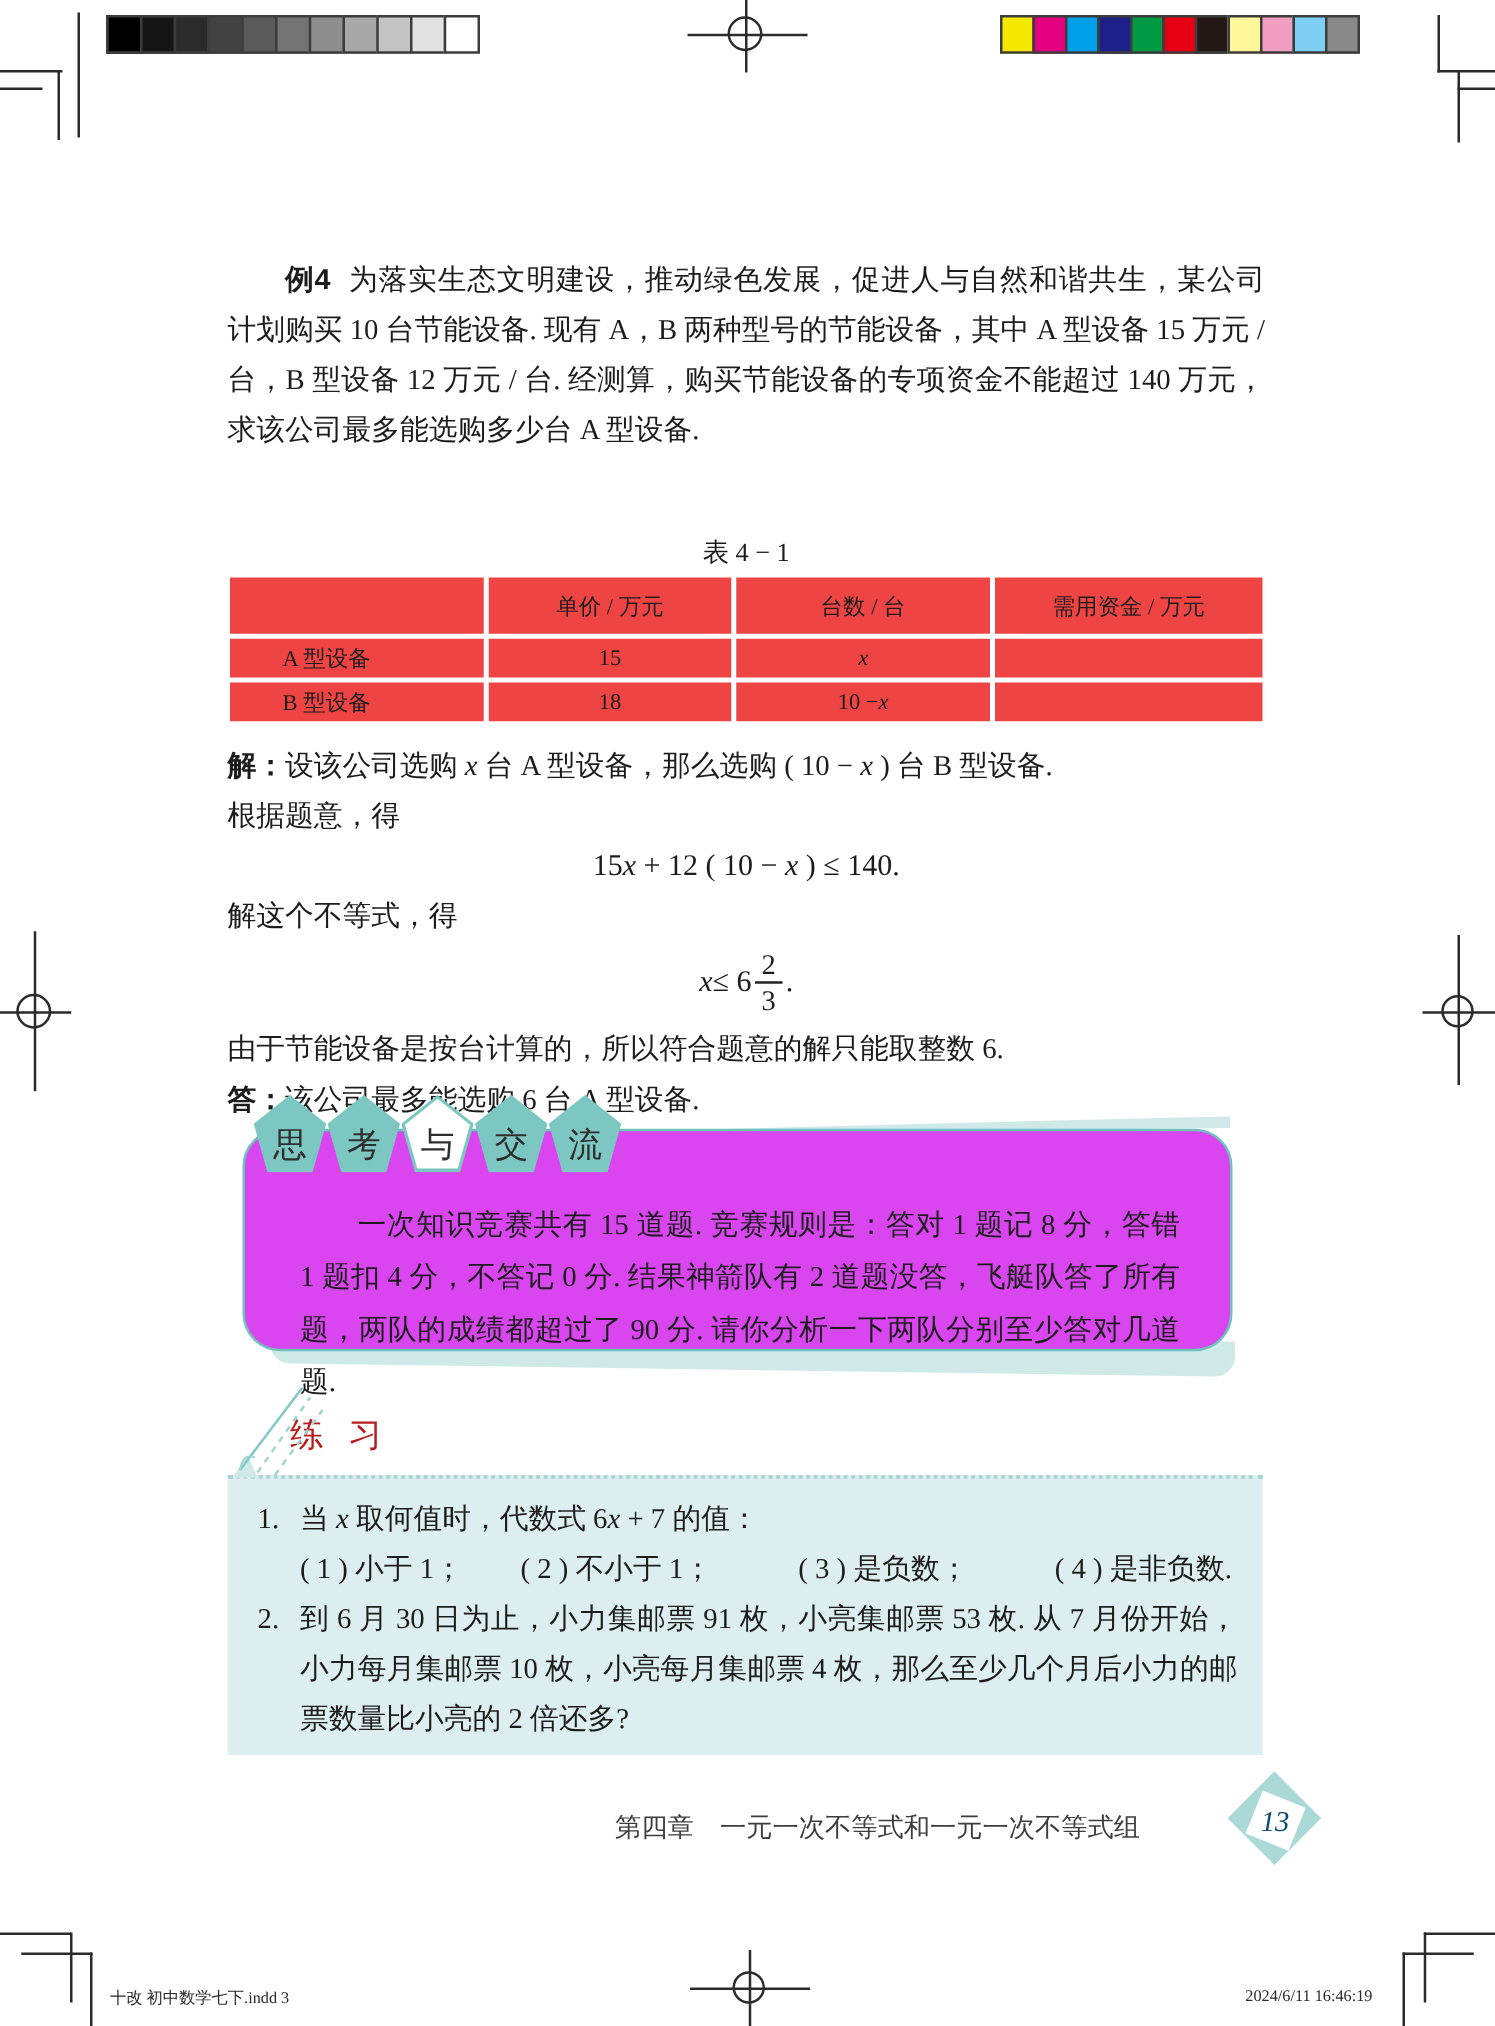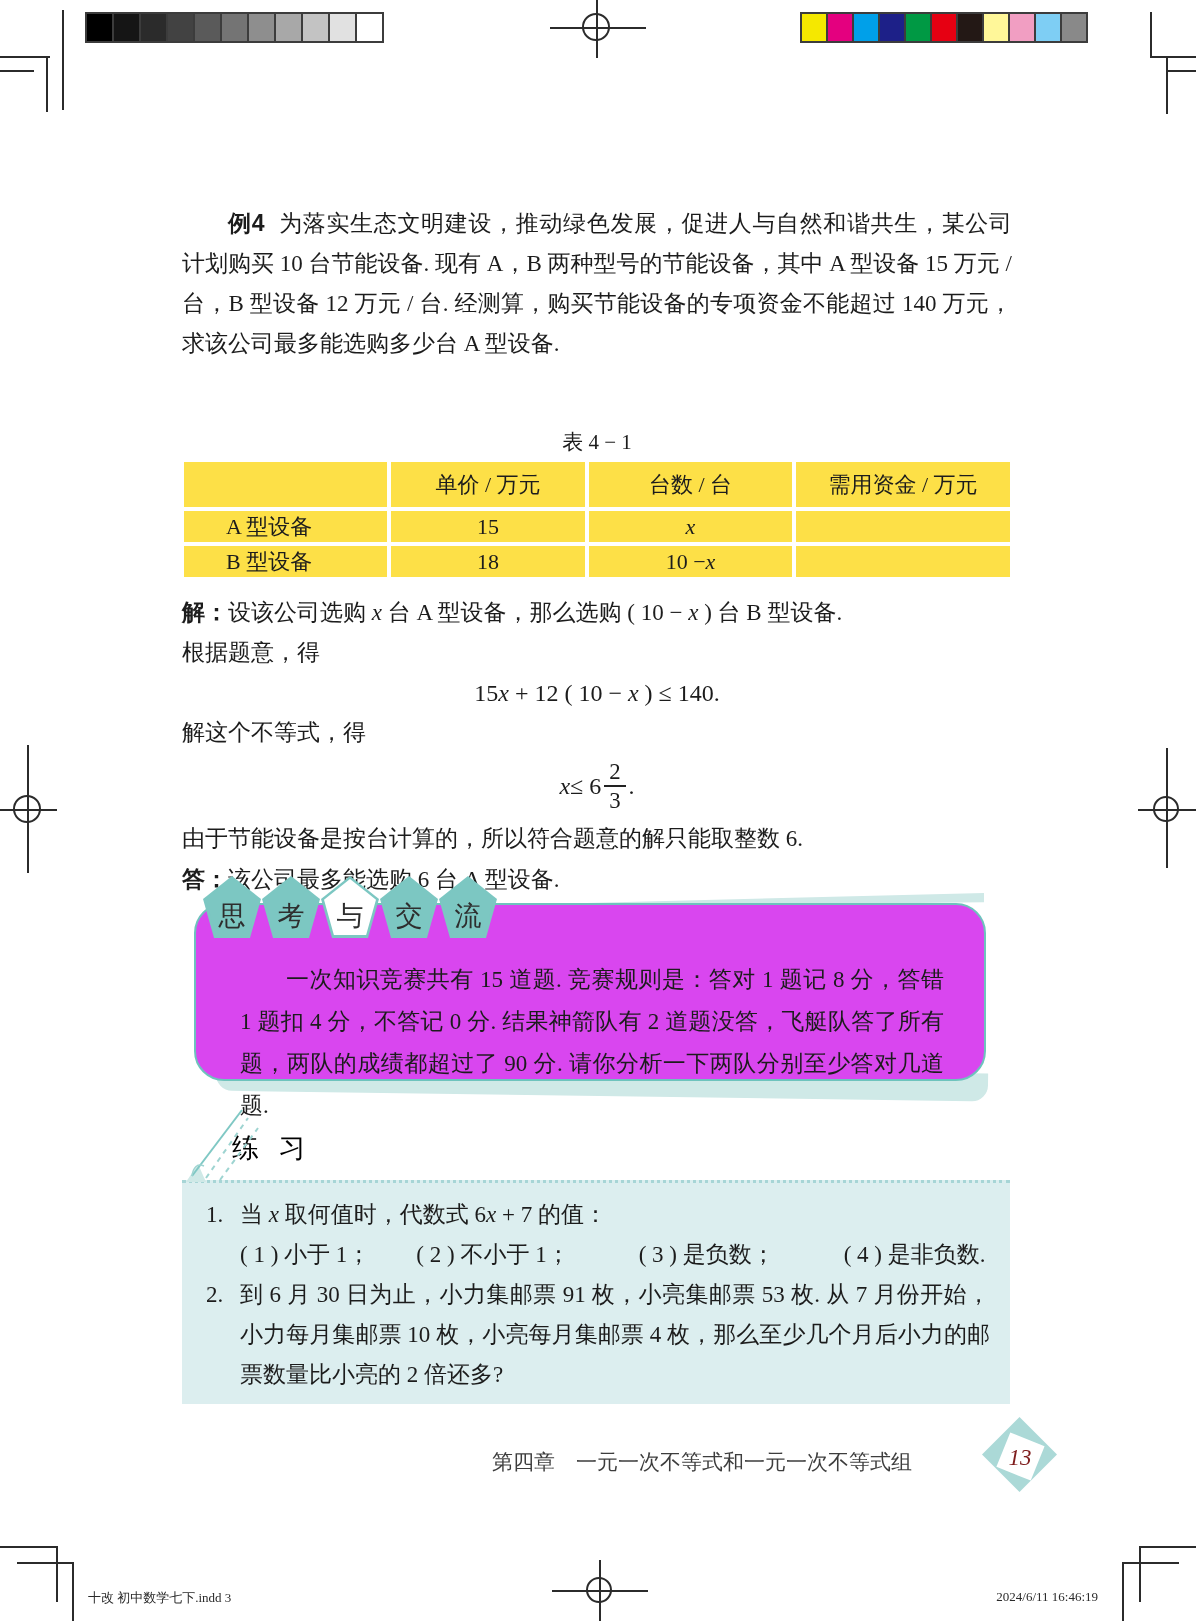--- a/index.html
+++ b/index.html
@@ -22,21 +22,21 @@
   .para { position:absolute; left:182px; width:830px; font-size:23px; line-height:40px; text-align:justify; margin:0; }
   .indent { text-indent:2em; }
   .hlabel { font-family:"Liberation Sans", sans-serif; font-weight:bold; }
   .gap-after { margin-right:14px; }
   i { font-family:"Liberation Serif", serif; }
   
   .tcaption { position:absolute; left:182px; top:428px; width:830px; text-align:center; font-size:21px; }
   #tbl { position:absolute; left:184px; top:462px; width:826px; display:grid;
          grid-template-columns:203px 194px 203px 214px; grid-template-rows:45px 31px 31px;
          column-gap:4px; row-gap:4px; background:#fff; }
-  #tbl .cell { background:#fde047; display:flex; align-items:center; justify-content:center; font-size:22px; }
+  #tbl .cell { background:#ef4444; display:flex; align-items:center; justify-content:center; font-size:18px; }
   #tbl .namecell { justify-content:flex-start; padding-left:42px; }
   
   #solve { position:absolute; left:182px; top:592px; width:830px; font-size:23px; }
   #solve p { margin:0; line-height:40px; text-align:justify; }
   .formula { text-align:center !important; font-size:24px; }
   .formula-tall { height:66px; display:flex; align-items:center; justify-content:center; font-size:24px; }
   .frac { display:inline-block; vertical-align:-0.95em; text-align:center; line-height:1.1; margin:0 3px; font-size:0.95em; }
   .frac .num { display:block; border-bottom:2px solid #222; padding:0 5px 1px; }
   .frac .den { display:block; padding-top:1px; }
   
@@ -49,35 +49,35 @@
   .badge .pshape { position:absolute; inset:0; background:#7cc7c2;
                    clip-path:polygon(50% 0%, 100% 37%, 81% 100%, 19% 100%, 0% 37%); }
   .badge .pinner { position:absolute; inset:3px; background:#7cc7c2;
                    clip-path:polygon(50% 0%, 100% 37%, 81% 100%, 19% 100%, 0% 37%); }
   .badge.hollow .pinner { background:#ffffff; }
   .badge .btxt { position:absolute; left:0; right:0; top:22px; text-align:center;
                  font-family:"Liberation Sans", sans-serif; font-size:27px; color:#2e2e2e; }
   
   #practice-icon { position:absolute; left:184px; top:1104px; z-index:1; }
   #practice-label { position:absolute; left:232px; top:1130px; font-family:"Liberation Sans", sans-serif;
-                    font-size:27px; color:#000000; letter-spacing:6px; }
+                    font-size:27px; color:#b91c1c; letter-spacing:6px; }
   #panel { position:absolute; left:182px; top:1180px; width:828px; height:224px;
            background:#dceeef; border-top:3px dotted #a7d5d6; box-sizing:border-box;
            padding:12px 20px 0 22px; font-size:23px; }
   #panel p { margin:0; line-height:40px; text-align:justify; }
   .pitem { position:relative; padding-left:36px; }
   .pitem .inum { position:absolute; left:2px; top:0; line-height:40px; }
   
   #chapter { position:absolute; left:182px; top:1448px; width:730px; text-align:right;
              font-family:"Liberation Sans", sans-serif; font-size:21px; color:#3d3d3d; }
   #pagemark { position:absolute; left:980px; top:1422px; width:80px; height:80px; }
   #pagemark .outerd { position:absolute; left:13px; top:6px; width:53px; height:53px; background:#abd9d7; transform:rotate(45deg); }
   #pagemark .innerd { position:absolute; left:22px; top:16px; width:37px; height:37px; background:#fff; transform:rotate(22deg); }
   #pagemark .pnum { position:absolute; left:0; top:0; width:80px; height:72px; display:flex; align-items:center; justify-content:center;
-                    font-style:italic; font-size:23px; color:#7f1d1d; }
+                    font-style:italic; font-size:23px; color:#0c4a6e; }
   .printinfo { position:absolute; top:1589px; font-size:13px; color:#2a2a2a; }
 </style>
 </head>
 <body>
 
 <div id="canvas">
 
   <div class="cm" style="left:62px;top:10px;width:2px;height:100px;"></div>
   <div class="cm" style="left:0;top:56px;width:50px;height:2px;"></div>
   <div class="cm" style="left:46px;top:56px;width:2px;height:56px;"></div>

